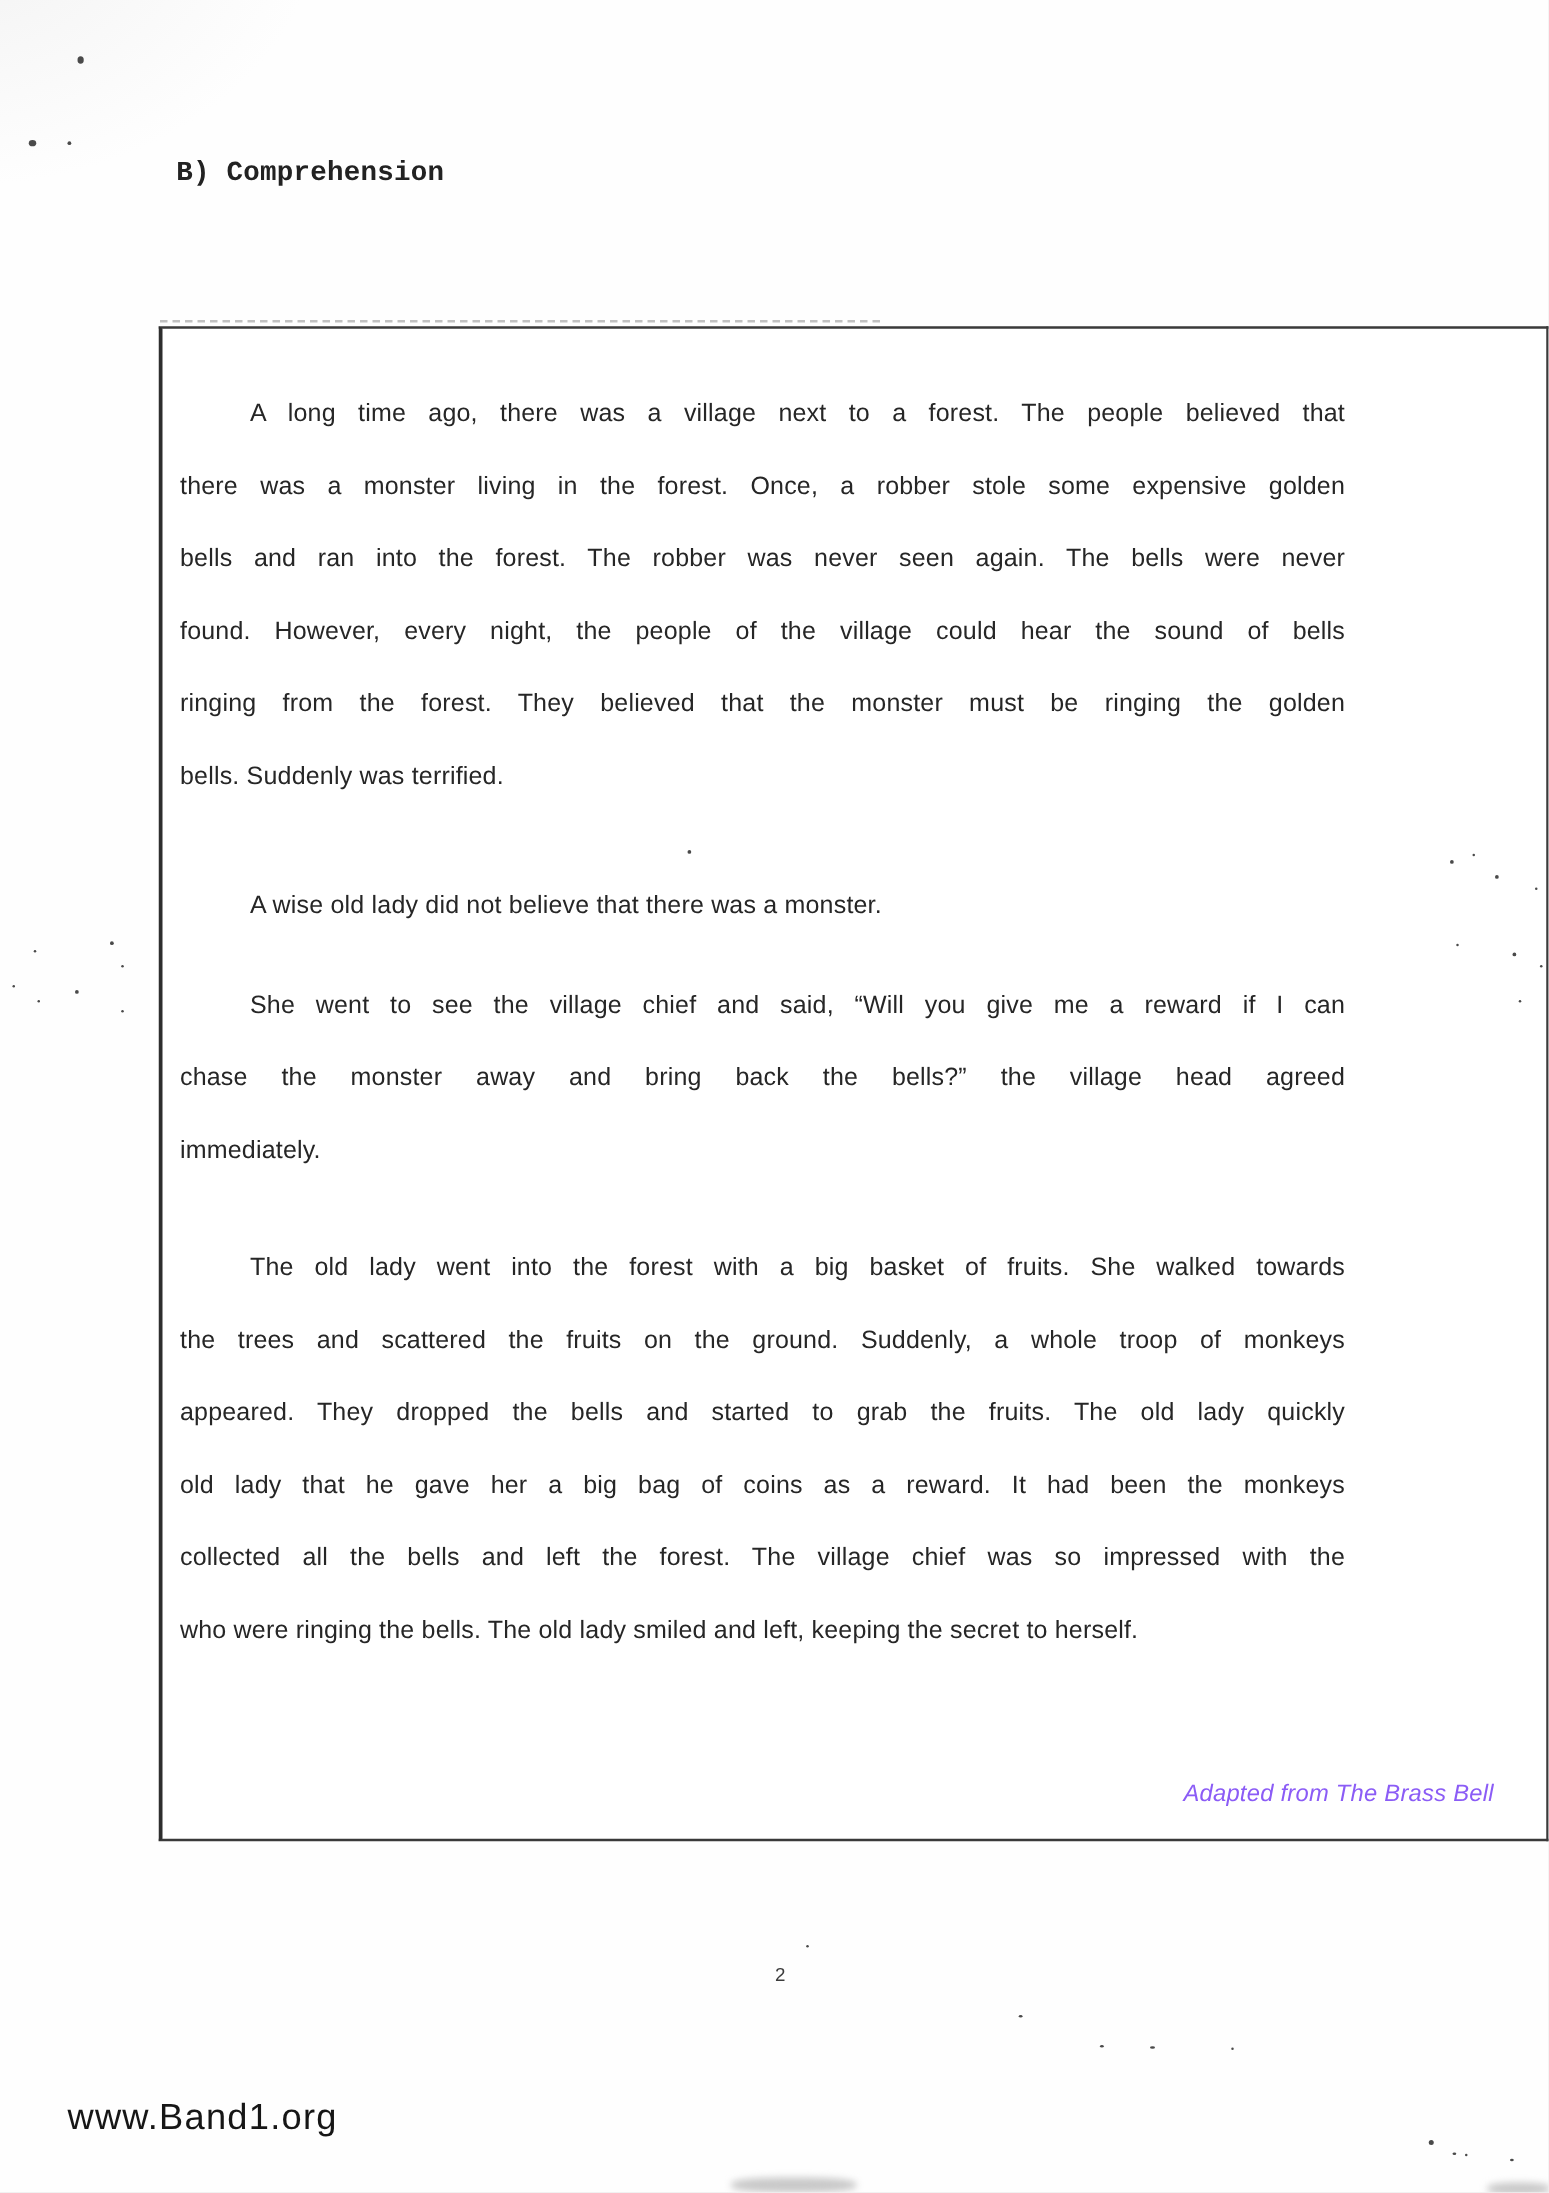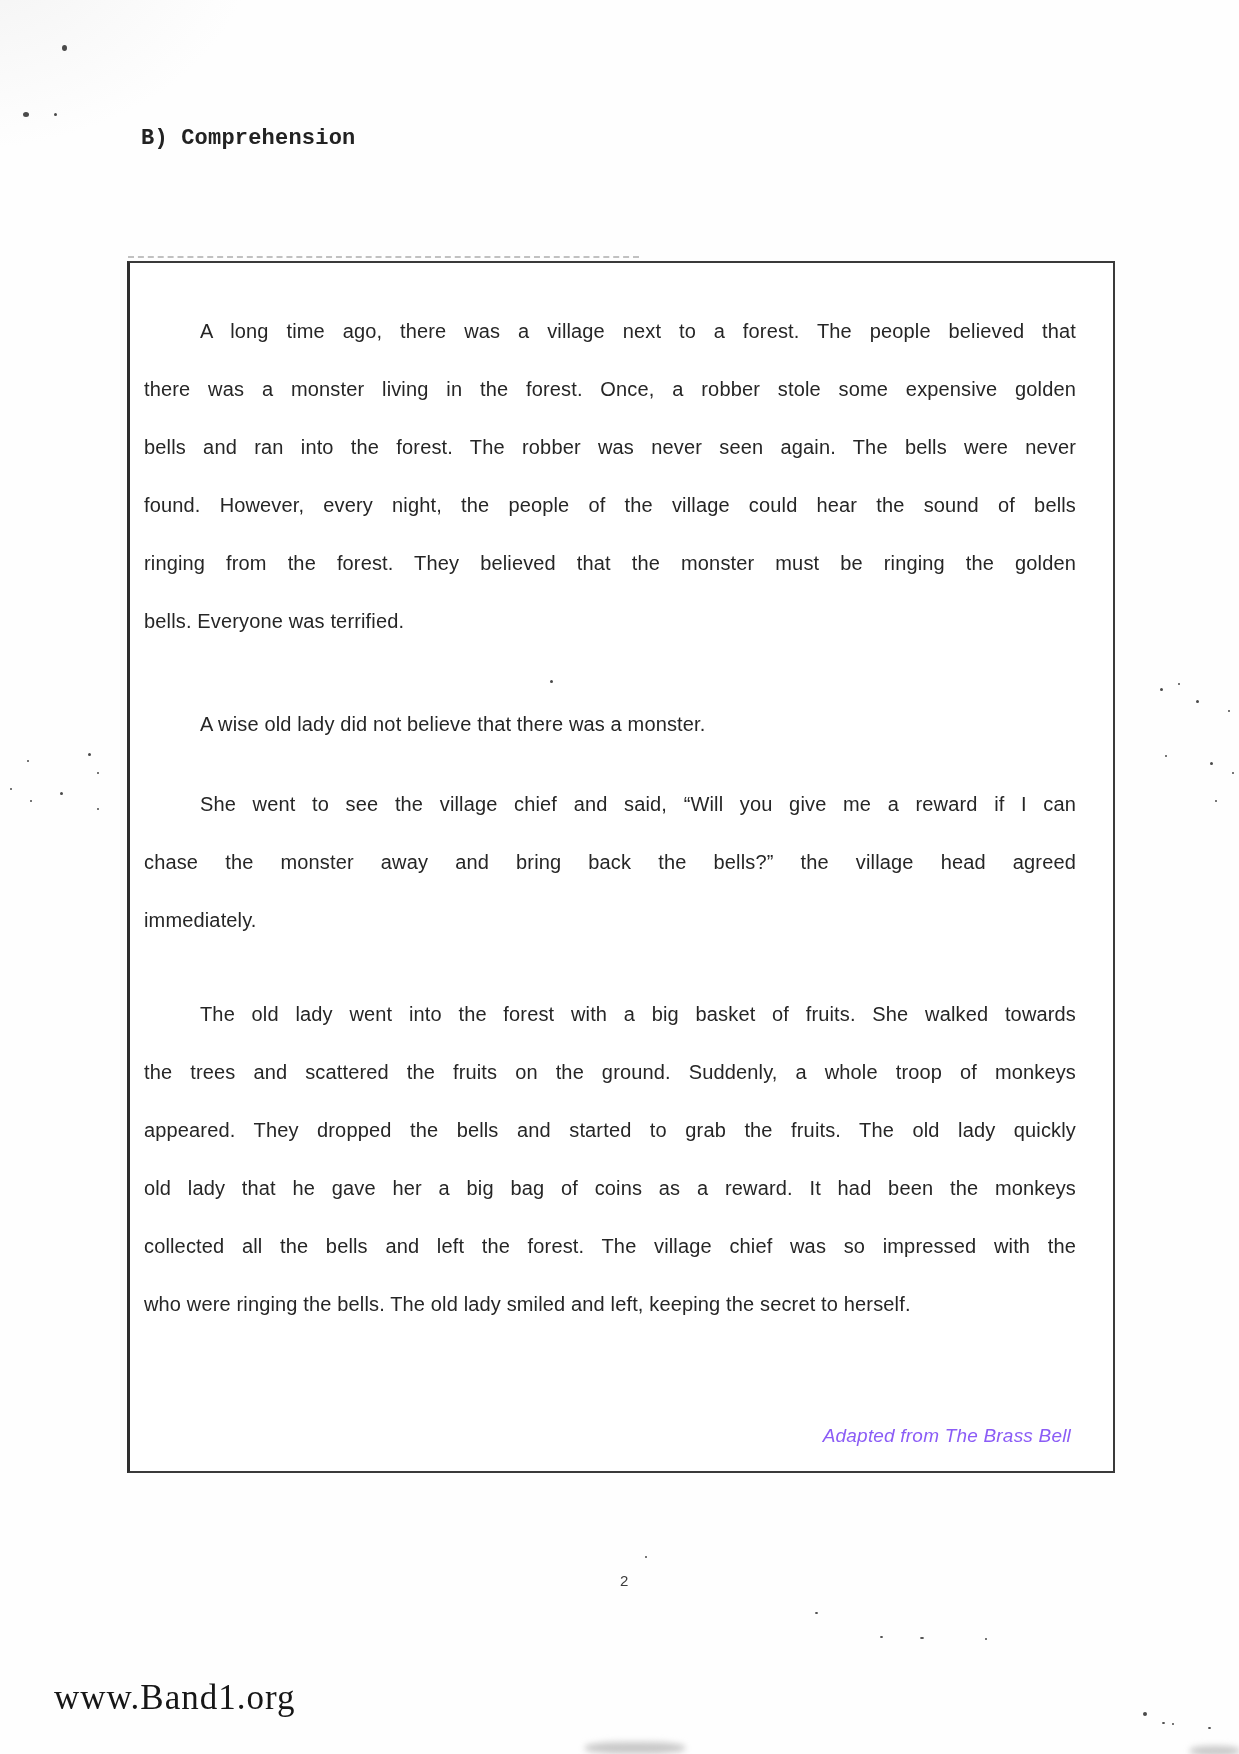--- a/index.html
+++ b/index.html
@@ -20,21 +20,21 @@
     letter-spacing:.2px;
     font-family:Liberation Mono, monospace;
   }
   .instruction{
     position:absolute;left:141px;top:172px;
     font-size:21px;font-weight:bold;color:#1f1f1f;
     letter-spacing:.2px;
   }
   .passage-box{
     position:absolute;left:127px;top:261px;
-    width:988px;height:1212px;
+    width:1112px;height:1212px;
     border:2px solid #3a3a3a;
     border-left:3px solid #2e2e2e;
     box-sizing:border-box;
     background:#fff;
   }
   
   .passage-box::before{
     content:"";position:absolute;left:-2px;top:-7px;width:52%;height:0;
     border-top:2px dashed #9a9a9a;opacity:.6;
   }
@@ -59,43 +59,43 @@
     position:absolute;right:42px;top:1162px;
     font-size:19px;font-style:italic;color:#8b5cf6;
     letter-spacing:.2px;
   }
   .page-number{
     position:absolute;left:620px;top:1572px;
     font-size:15px;color:#3c3c3c;
   }
   .watermark{
     position:absolute;left:54px;top:1678px;
-    font-family:Liberation Serif, serif;
-    font-size:35px;color:#161616;letter-spacing:1px;
+    font-family:Liberation Sans, sans-serif;
+    font-size:29px;color:#161616;letter-spacing:1px;
   }
   .speck{position:absolute;background:#4a4a4a;border-radius:50%;}
   .smudge{position:absolute;background:#c9c9c9;filter:blur(3px);border-radius:40%;}
 </style>
 </head>
 <body>
 
 <div class="page">
 
   <div class="heading">B) Comprehension</div>
 
 
   <div class="passage-box">
     <div class="passage-text">
         <div class="para">
           <div class="pline first">A long time ago, there was a village next to a forest. The people believed that</div>
           <div class="pline">there was a monster living in the forest. Once, a robber stole some expensive golden</div>
           <div class="pline">bells and ran into the forest. The robber was never seen again. The bells were never</div>
           <div class="pline">found. However, every night, the people of the village could hear the sound of bells</div>
           <div class="pline">ringing from the forest. They believed that the monster must be ringing the golden</div>
-          <div class="pline last">bells. Everyone was terrified.</div>
+          <div class="pline last">bells. Suddenly was terrified.</div>
         </div>
         <div class="para">
           <div class="pline first last">A wise old lady did not believe that there was a monster.</div>
         </div>
         <div class="para">
           <div class="pline first">She went to see the village chief and said, “Will you give me a reward if I can</div>
           <div class="pline">chase the monster away and bring back the bells?” the village head agreed</div>
           <div class="pline last">immediately.</div>
         </div>
         <div class="para">

